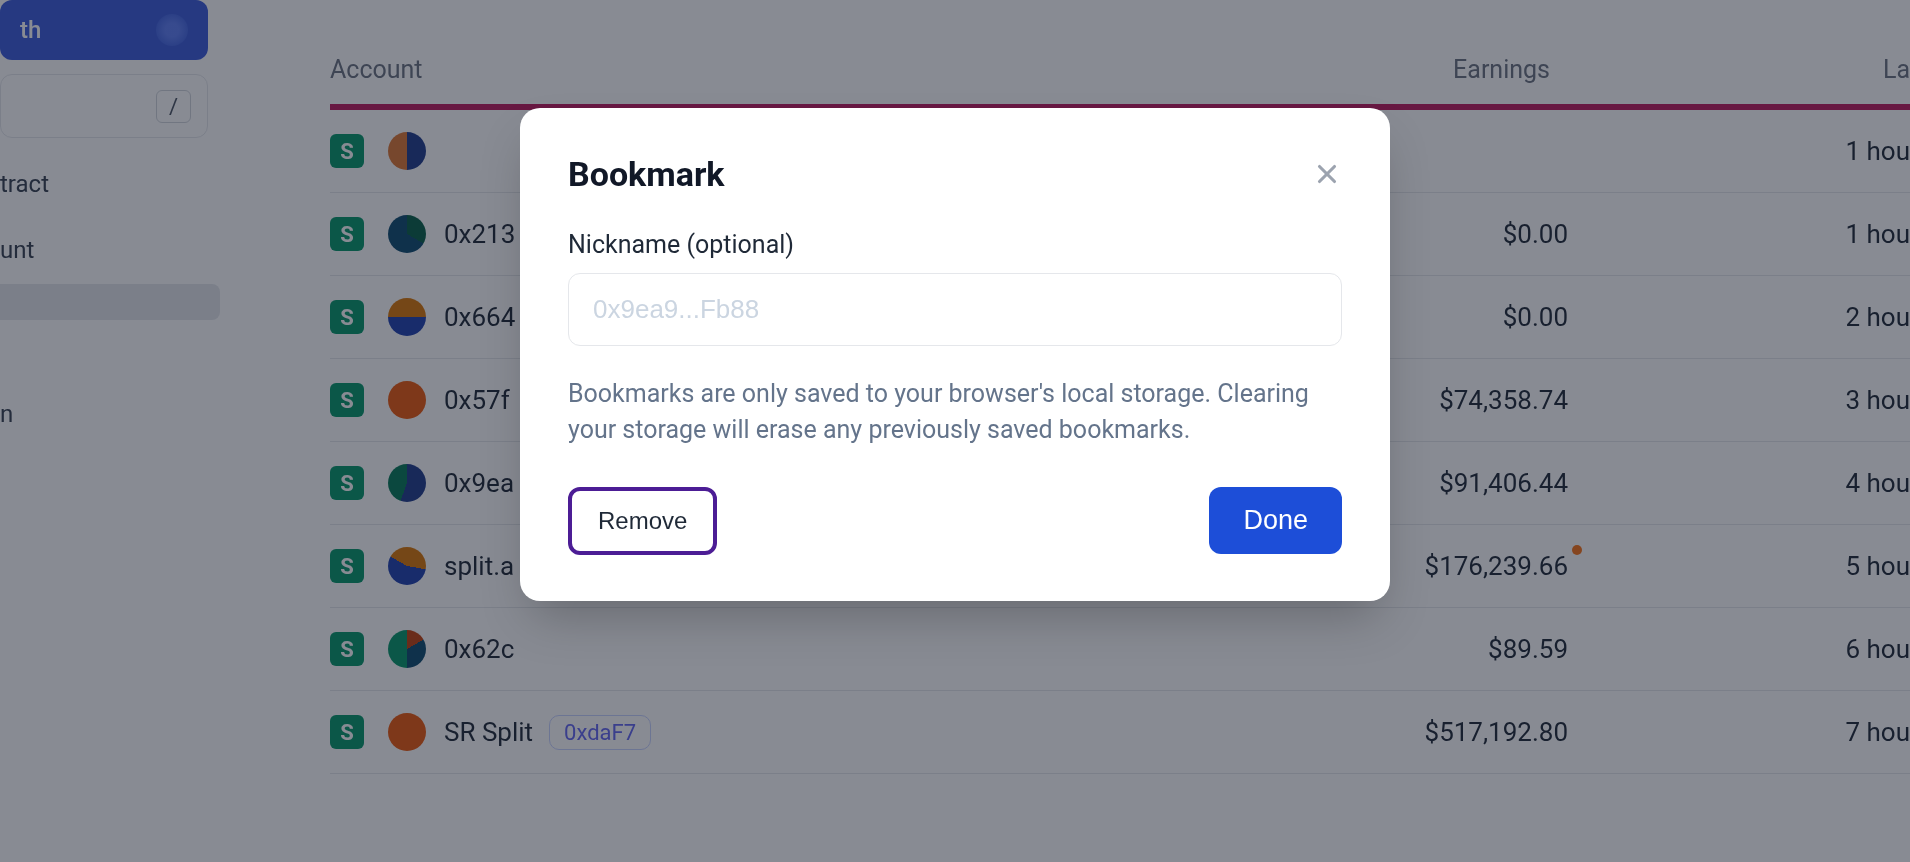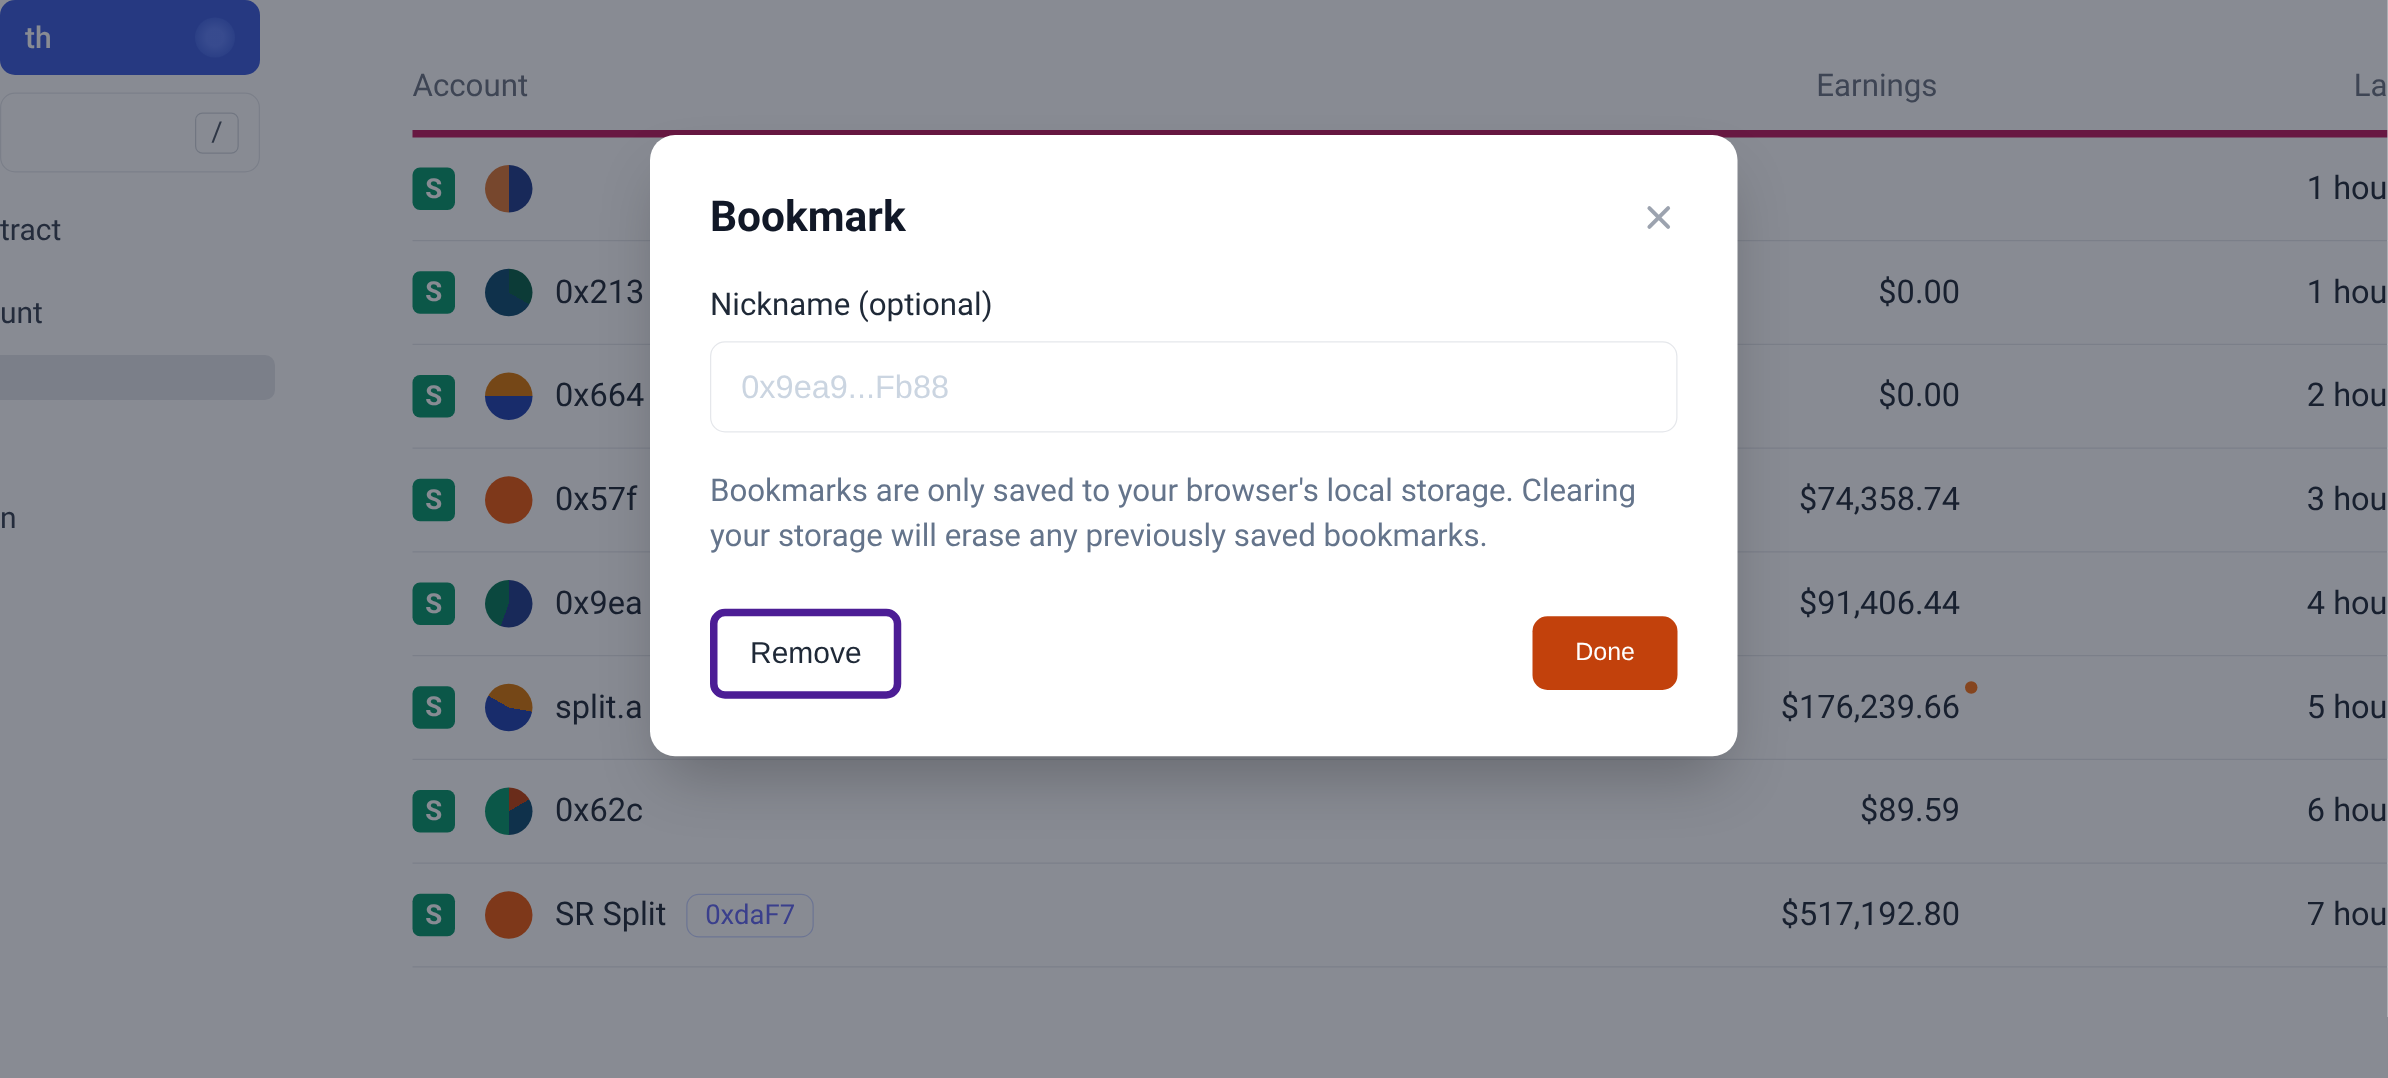--- a/index.html
+++ b/index.html
@@ -211,34 +211,34 @@
       color: #64748b;
     }
     .modal-actions {
       margin-top: 38px;
       display: flex;
       justify-content: space-between;
       align-items: center;
     }
     .btn-remove {
       background: white;
-      border: 6px solid #4c1d95;
+      border: 4px solid #4c1d95;
       border-radius: 12px;
       padding: 16px 26px;
       font-size: 24px;
       color: #1f2937;
       cursor: pointer;
       text-align: right;
     }
     .btn-done {
-      background: #c2410c;
+      background: #1d4ed8;
       border: none;
       border-radius: 12px;
       padding: 18px 34px;
-      font-size: 20px;
+      font-size: 27px;
       color: white;
       cursor: pointer;
       font-weight: 500;
     }
   </style>
 </head>
 <body>
 
 <div class="background">
   <div class="sidebar">

